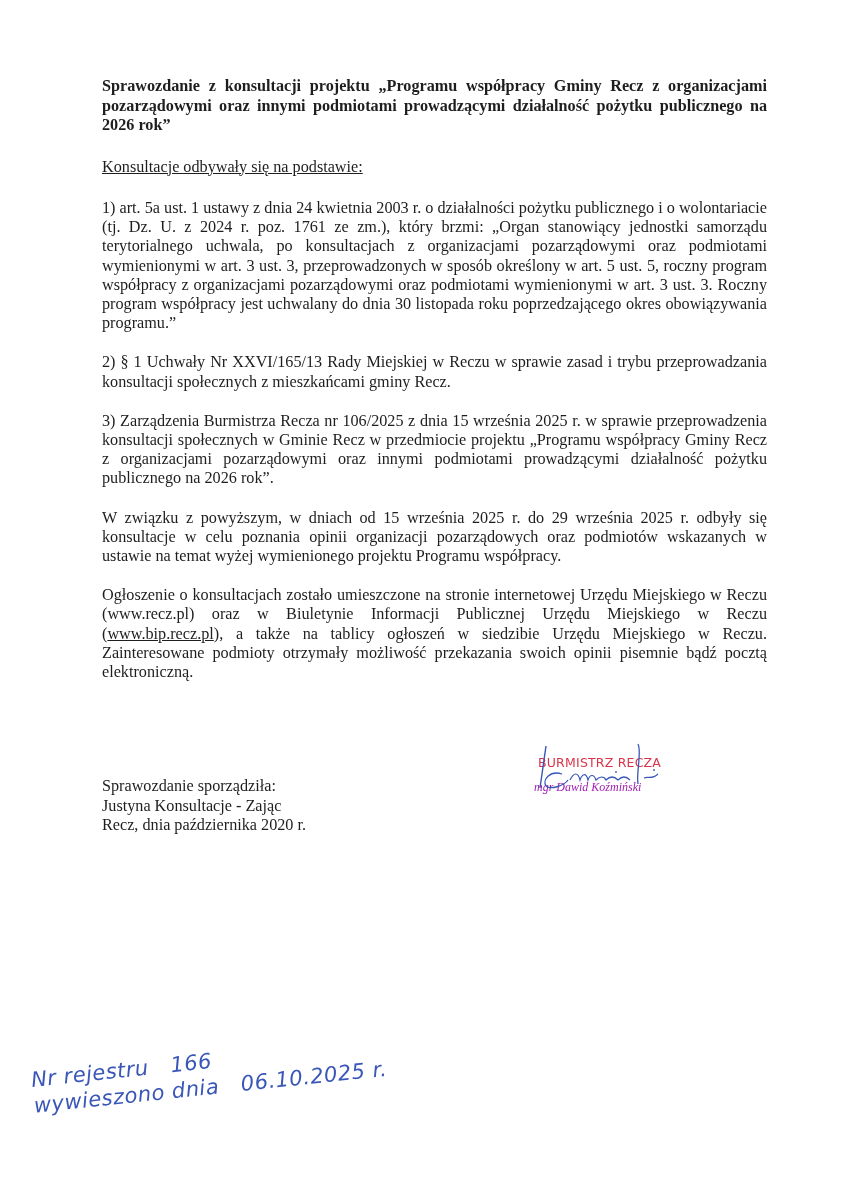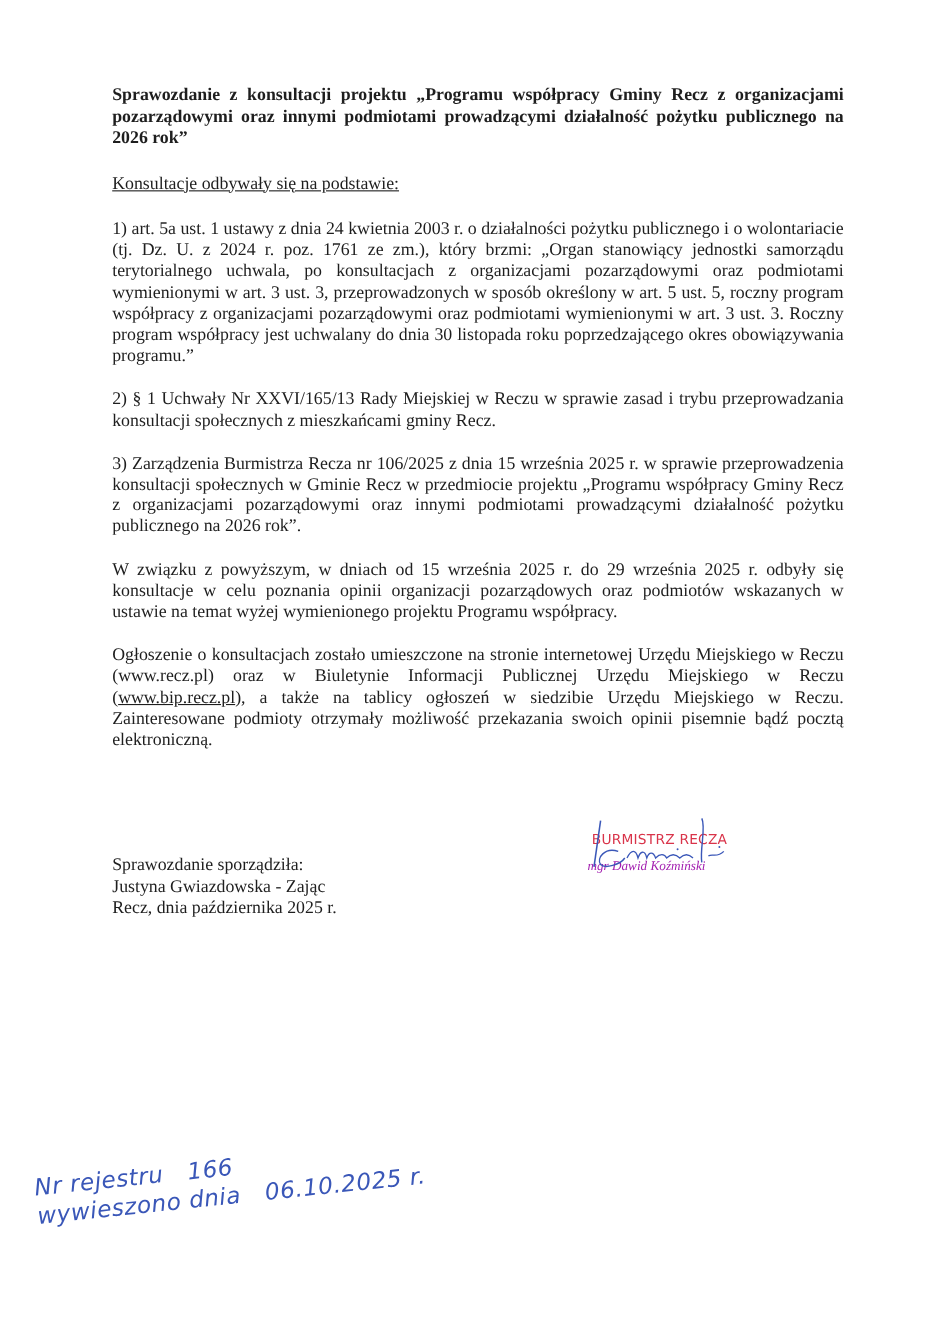--- a/index.html
+++ b/index.html
@@ -69,22 +69,22 @@
   <p class="para gap">3) Zarządzenia Burmistrza Recza nr 106/2025 z dnia 15 września 2025 r. w sprawie przeprowadzenia konsultacji społecznych w Gminie Recz w przedmiocie projektu „Programu współpracy Gminy Recz z organizacjami pozarządowymi oraz innymi podmiotami prowadzącymi działalność pożytku publicznego na 2026 rok”.</p>
 
   <p class="para gap">W związku z powyższym, w dniach od 15 września 2025 r. do 29 września 2025 r. odbyły się konsultacje w celu poznania opinii organizacji pozarządowych oraz podmiotów wskazanych w ustawie na temat wyżej wymienionego projektu Programu współpracy.</p>
 
   <p class="para gap"><span>Ogłoszenie o konsultacjach zostało umieszczone na stronie internetowej Urzędu Miejskiego w Reczu (www.recz.pl) oraz w Biuletynie Informacji Publicznej Urzędu Miejskiego w Reczu (</span><span class="url-underline">www.bip.recz.pl</span><span>), a także na tablicy ogłoszeń w siedzibie Urzędu Miejskiego w Reczu. Zainteresowane podmioty otrzymały możliwość przekazania swoich opinii pisemnie bądź pocztą elektroniczną.</span></p>
 
 </div>
 
 <div class="footer-left">
   <div>Sprawozdanie sporządziła:</div>
-  <div>Justyna Gwiazdowska - Zając</div>
-  <div>Recz, dnia  października 2025 r.</div>
+  <div>Justyna Konsultacje - Zając</div>
+  <div>Recz, dnia  października 2020 r.</div>
 </div>
 
 <div class="stamp">
   <div class="stamp-title">BURMISTRZ RECZA</div>
   <div class="stamp-name">mgr Dawid Koźmiński</div>
   <svg class="signature" viewBox="0 0 170 70">
     <path d="M26 6 L20 48" stroke="#3a57b8" stroke-width="1.4" fill="none"></path>
     <path d="M42 34 C30 30, 22 40, 26 46 C30 50, 44 46, 48 40" stroke="#3a57b8" stroke-width="1.3" fill="none"></path>
     <path d="M50 40 C54 32, 58 32, 60 40 C62 34, 66 32, 68 40 C70 34, 74 34, 76 40 C80 36, 84 36, 86 40 C90 36, 94 36, 98 40 C102 36, 106 36, 110 40" stroke="#3a57b8" stroke-width="1.2" fill="none"></path>
     <path d="M118 4 C122 12, 116 32, 118 44" stroke="#3a57b8" stroke-width="1.3" fill="none"></path>

